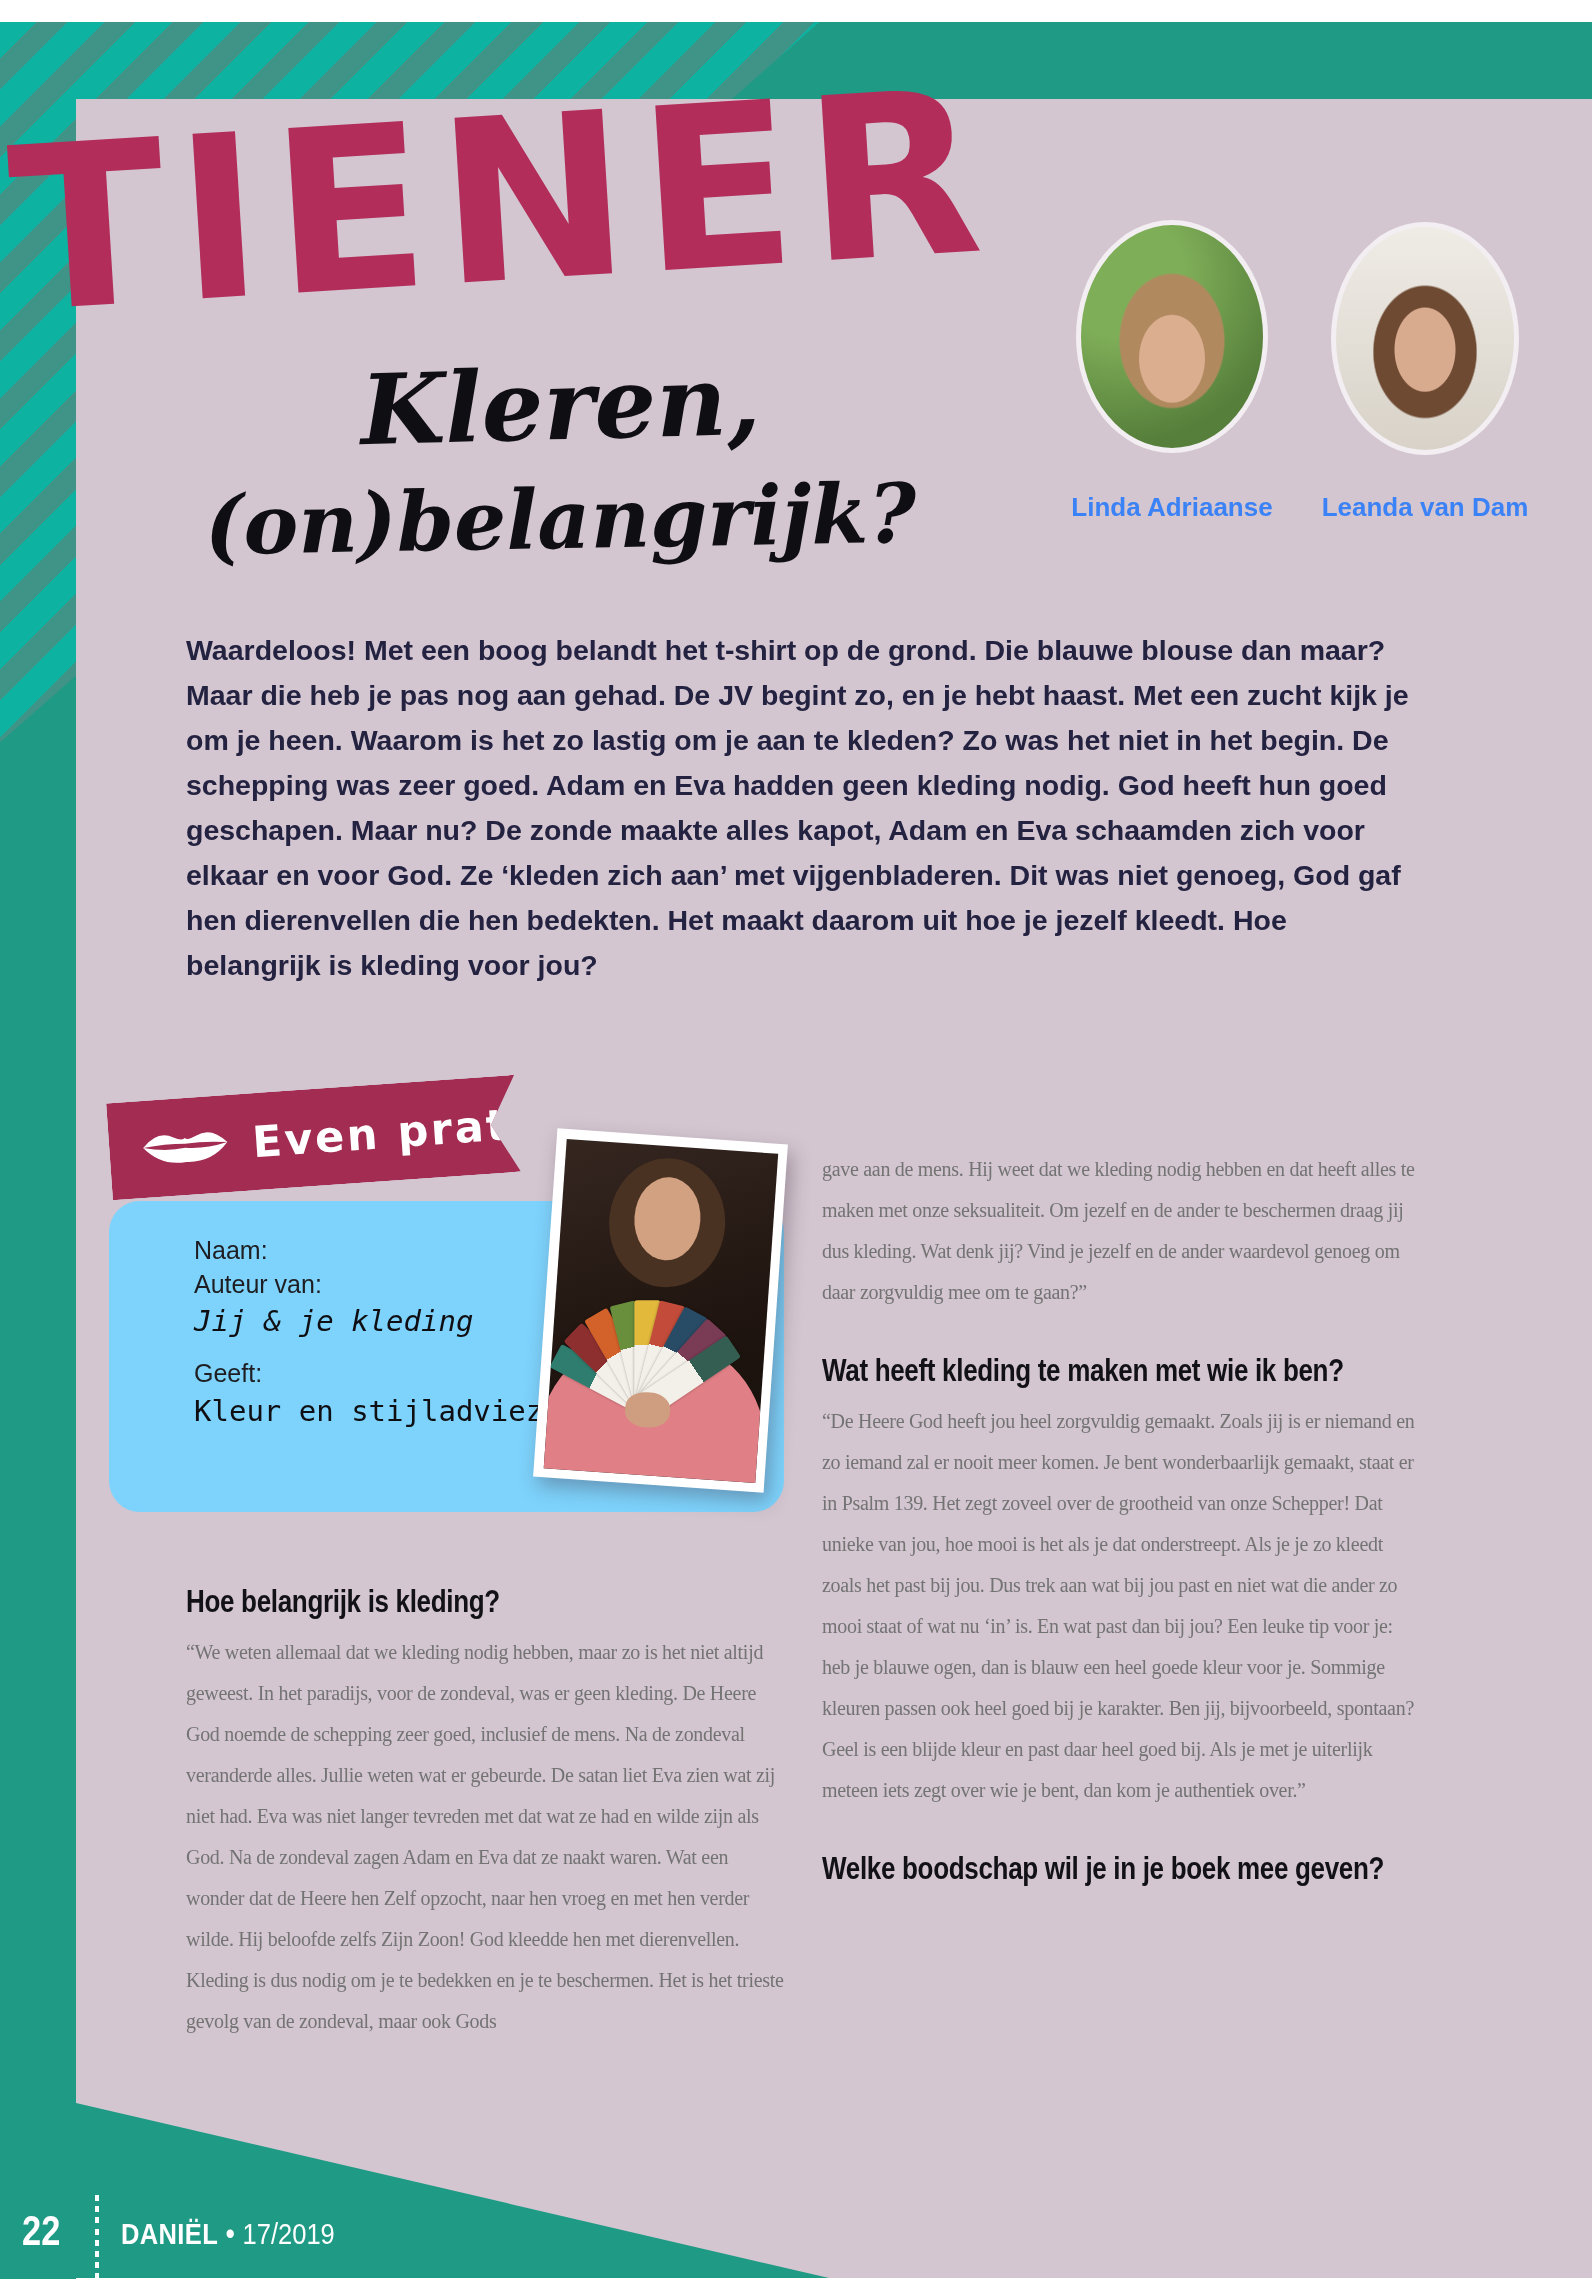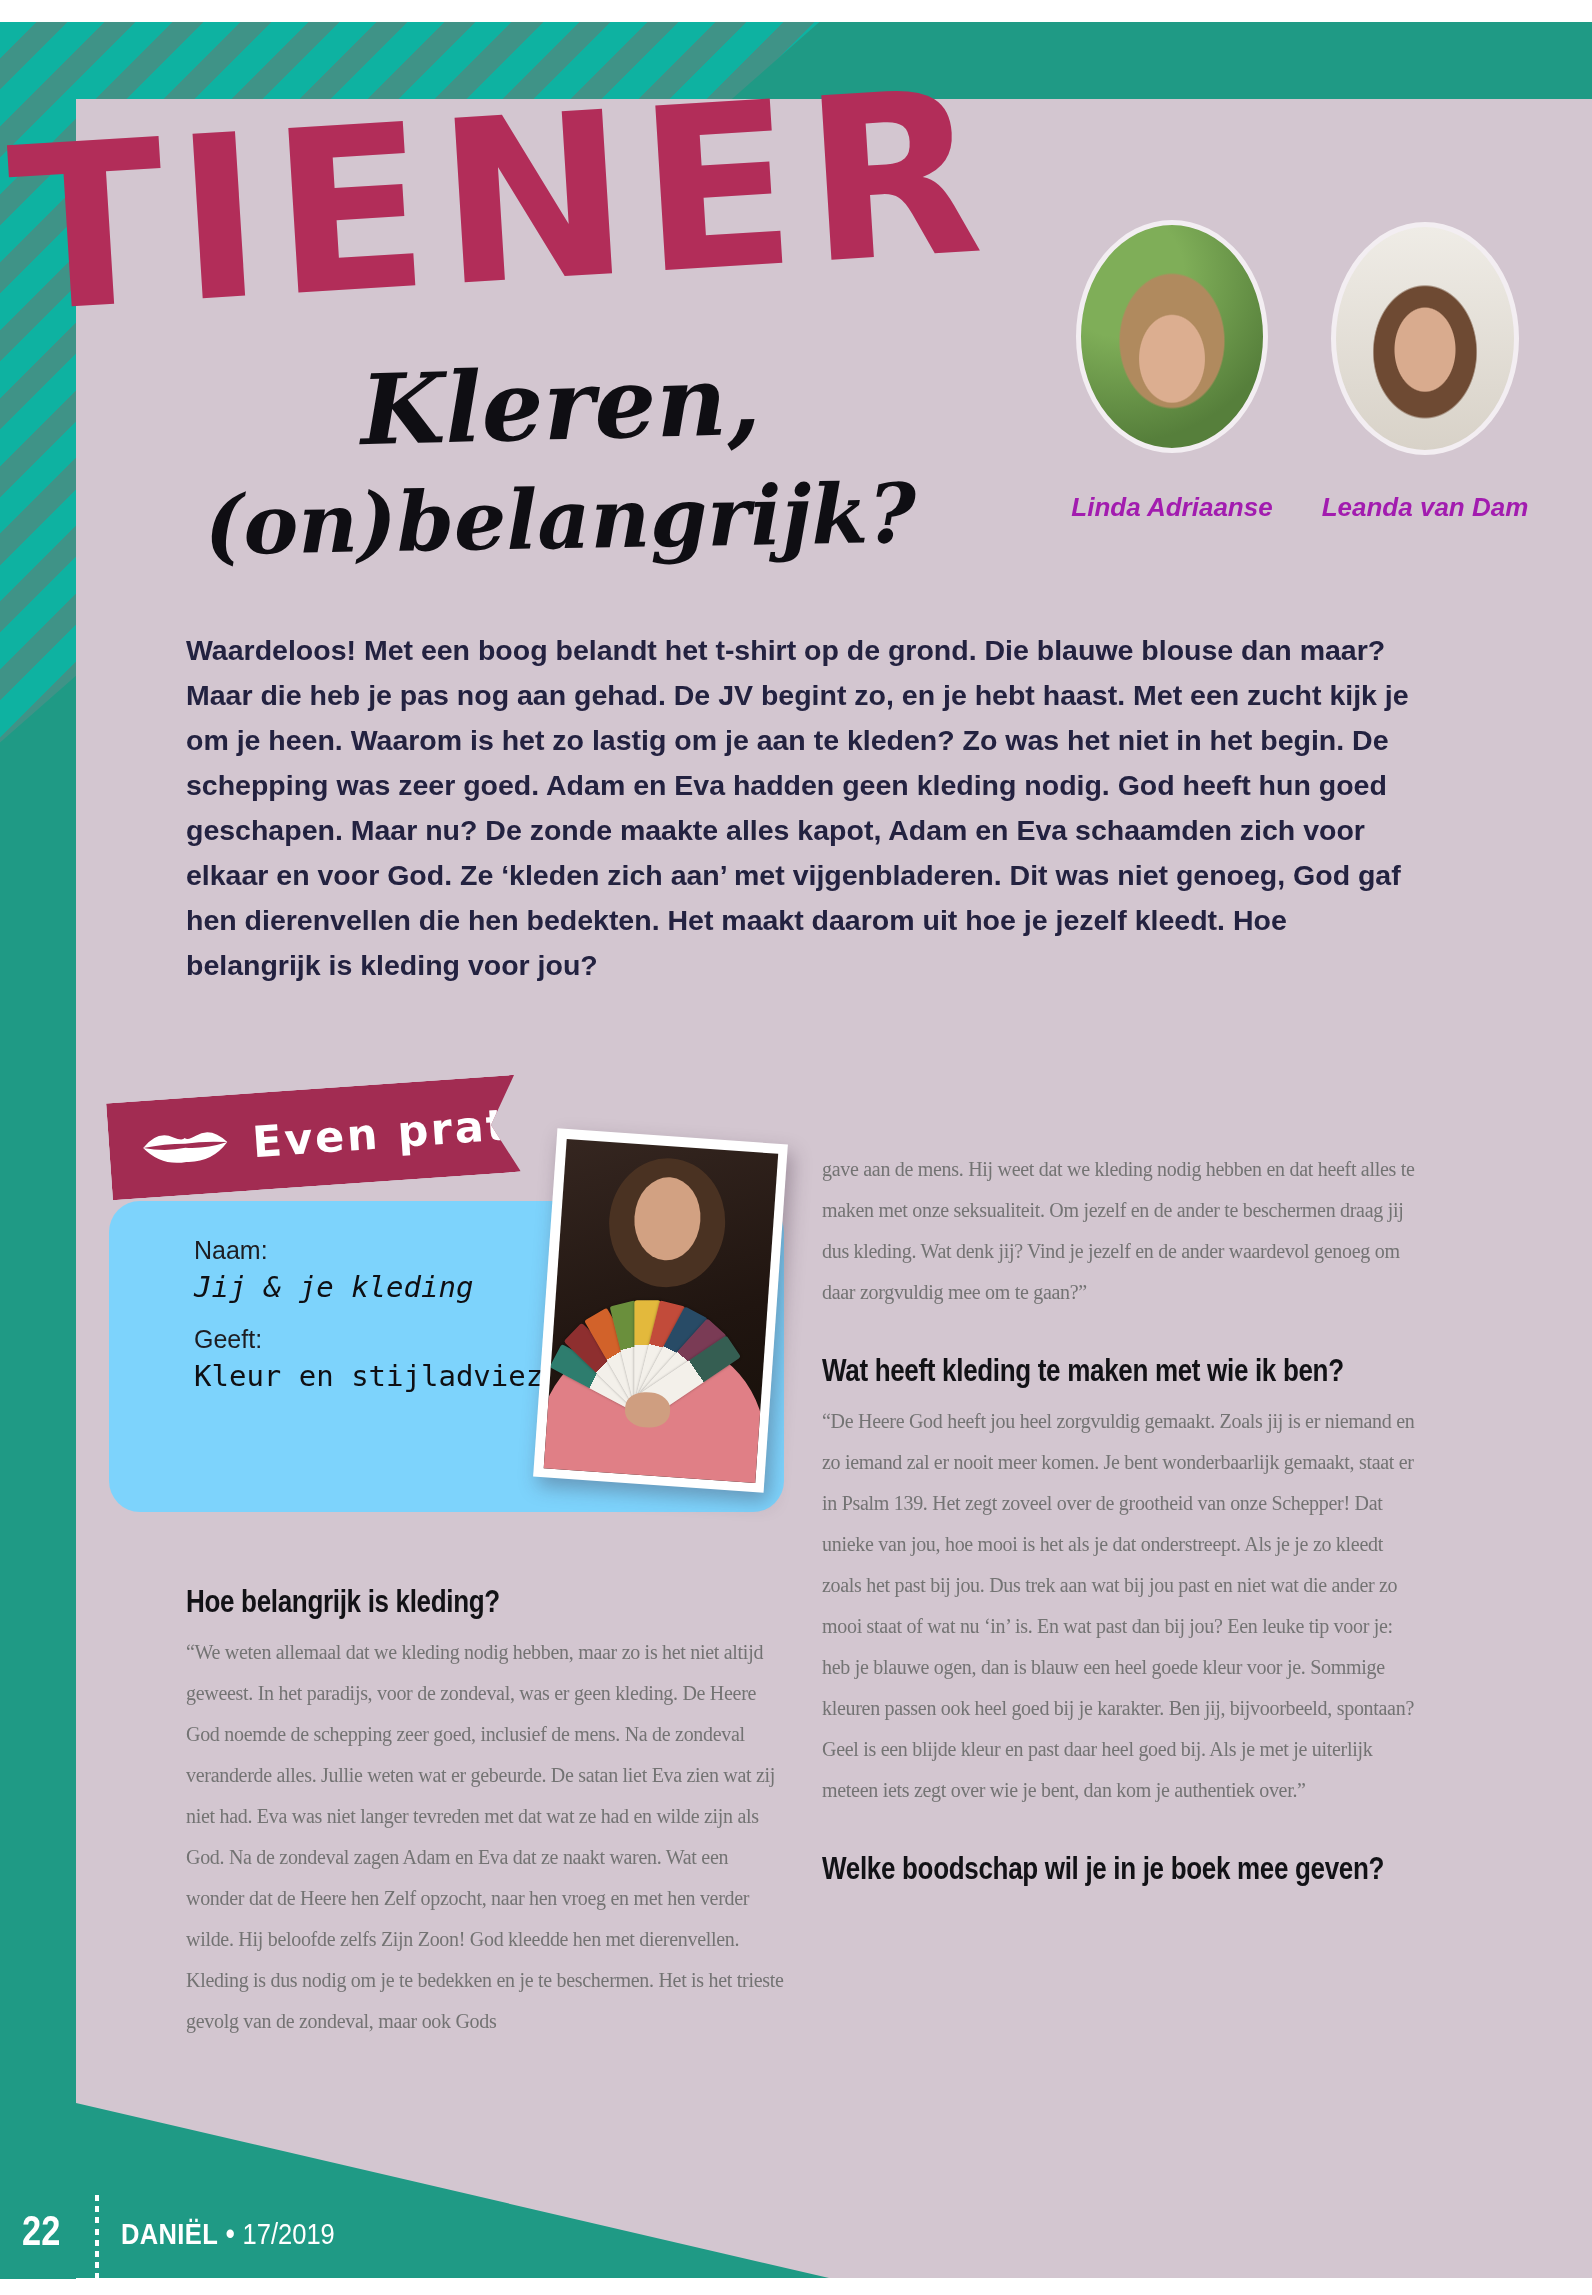--- a/index.html
+++ b/index.html
@@ -32,21 +32,21 @@
   }
   .script-title {
     position:absolute; left:129px; top:342px; width:863px; z-index:5;
     text-align:center; color:#0f0e13;
     font-family:"DejaVu Serif", serif; font-style:italic; font-weight:bold;
   }
   .script-line1 { font-size:97px; line-height:1.3; transform:rotate(-1.5deg); }
   .script-line2 { font-size:82px; line-height:1.25; transform:rotate(-1deg); }
   .portrait { position:absolute; z-index:5; }
   .portrait .ph { border-radius:50%; overflow:hidden; border:5.2px solid #f3eef2; }
-  .portrait-name { position:absolute; z-index:5; font-weight:bold; font-size:26px; color:#a21caf; text-align:center; white-space:nowrap;font-style:italic; }
+  .portrait-name { position:absolute; z-index:5; font-weight:bold; font-size:26px; color:#3b82f6; text-align:center; white-space:nowrap; }
   .ph1 { width:192px; height:233px;
     background:
       radial-gradient(ellipse 54px 72px at 50% 60%, #dcae90 0 60%, rgba(220,174,144,0) 62%),
       radial-gradient(ellipse 86px 110px at 50% 52%, #b08a5e 0 60%, rgba(176,138,94,0) 62%),
       radial-gradient(circle at 22% 22%, #7fae58 0 28%, #567f3b 75%);
   }
   .ph2 { width:188px; height:233px;
     background:
       radial-gradient(ellipse 50px 69px at 50% 55%, #d9ab8e 0 60%, rgba(217,171,142,0) 62%),
       radial-gradient(ellipse 82px 105px at 50% 56%, #6e4a33 0 62%, rgba(110,74,51,0) 64%),
@@ -161,20 +161,21 @@
   <div class="ribbon">
     <svg class="lips" viewBox="0 0 64 32" aria-hidden="true">
       <path d="M2 15 Q13 3 24 9 Q30 12 32 10 Q34 12 40 9 Q51 3 62 15 Q50 29 32 27 Q14 29 2 15 Z" fill="#ffffff"></path>
       <path d="M2 15 Q18 13 32 14 Q46 13 62 15 Q46 19 32 17 Q18 19 2 15 Z" fill="#a22c52"></path>
     </svg>
     <span class="ribbon-label">Even praten</span>
   </div>
 
   <div class="card">
     <div class="field-label">Naam:</div>
+    <div class="field-label">Auteur van:</div>
     <div class="field-value italic">Jij &amp; je kleding</div>
     <div class="field-label">Geeft:</div>
     <div class="field-value">Kleur en stijladviezen</div>
   </div>
 
   <div class="polaroid">
     <div class="photo">
       <div class="hair"></div>
       <div class="face"></div>
       <div class="cardigan"></div>

